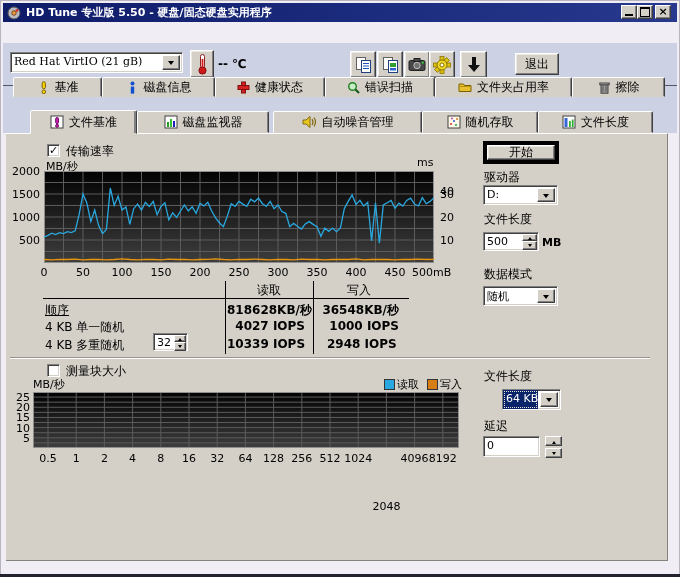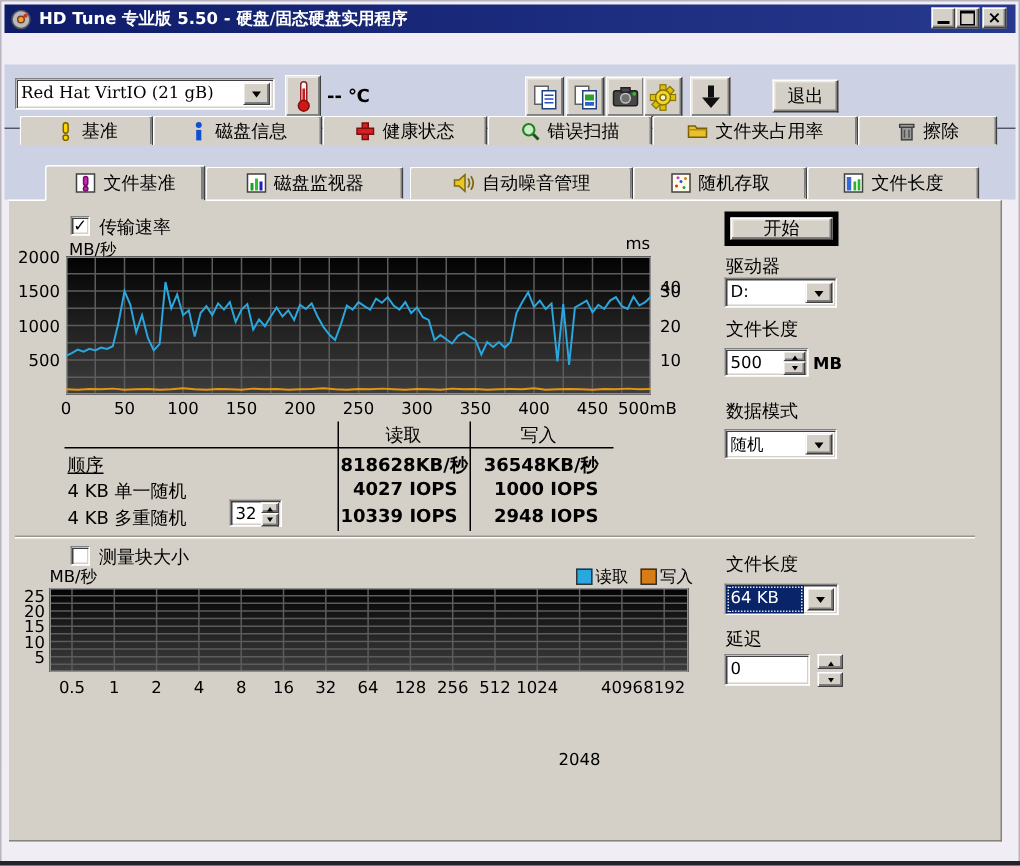--- a/index.html
+++ b/index.html
@@ -341,21 +341,21 @@
       <div style="width:12px;margin:1px;display:flex;flex-direction:column;">
         <div class="spinbtn" style="flex:1;">
             <div class="arr-up"></div>
           </div>
         <div class="spinbtn" style="flex:1;">
             <div class="arr-dn sm"></div>
           </div>
       </div>
     </div>
     <span class="lbl bold" style="left:184px;top:56px;width:78px;text-align:right;">10339 IOPS</span>
-    <span class="lbl bold" style="left:272px;top:56px;width:84px;text-align:right;">2948 IOPS</span>
+    <span class="lbl bold" style="left:272px;top:56px;width:84px;padding-left:12px;">2948 IOPS</span>
   </div>
 
   <div class="groove" style="left:10px;top:357px;width:640px;"></div>
 
   <div class="checkbox sunken" style="left:47px;top:364px;"></div>
   <span class="lbl" style="left:66px;top:363px;">测量块大小</span>
   <span class="lbl small" style="left:33px;top:377px;">MB/秒</span>
   <div class="legend" style="left:384px;top:377px;">
     <span class="item">
         <span class="sw" style="background: rgb(41, 168, 224);"></span>
@@ -396,21 +396,21 @@
         <line x1="268.79999999999995" y1="0" x2="268.79999999999995" y2="56" stroke="#5c5c5c" stroke-width="1"></line>
         <line x1="297" y1="0" x2="297" y2="56" stroke="#5c5c5c" stroke-width="1"></line>
         <line x1="325.2" y1="0" x2="325.2" y2="56" stroke="#5c5c5c" stroke-width="1"></line>
         <line x1="353.4" y1="0" x2="353.4" y2="56" stroke="#5c5c5c" stroke-width="1"></line>
         <line x1="381.59999999999997" y1="0" x2="381.59999999999997" y2="56" stroke="#5c5c5c" stroke-width="1"></line>
         <line x1="409.8" y1="0" x2="409.8" y2="56" stroke="#5c5c5c" stroke-width="1"></line>
         <rect x="0.5" y="0.5" width="425" height="55" fill="none" stroke="#8e8e8e"></rect>
       </svg></div>
 
   <span class="lbl" style="left:484px;top:368px;">文件长度</span>
-  <div class="combo sunken" style="left:483px;top:389px;width:76px;height:21px;">
+  <div class="combo sunken" style="left:502px;top:389px;width:59px;height:21px;">
     <div class="field sel">64 KB</div>
     <div class="drop">
         <div class="arr-dn"></div>
       </div>
   </div>
   <span class="lbl" style="left:484px;top:418px;">延迟</span>
   <div class="combo sunken" style="left:483px;top:436px;width:57px;height:21px;">
     <div class="field">0</div>
   </div>
   <div class="spinbtn" style="position:absolute;left:545px;top:436px;width:17px;height:10px;">

